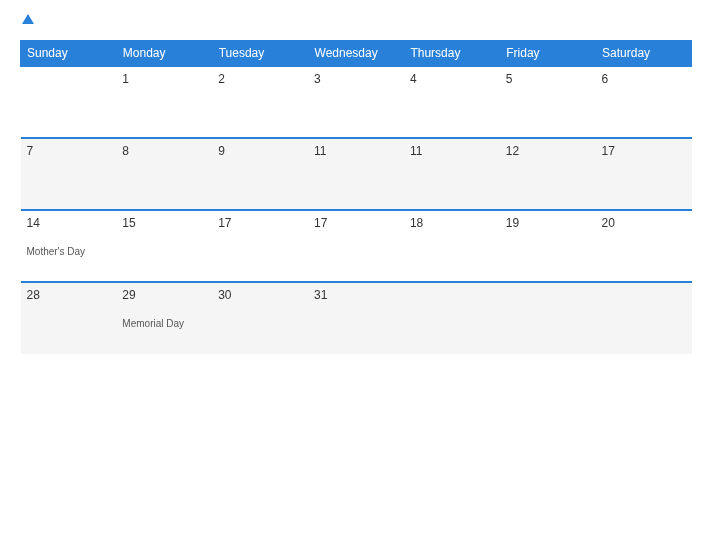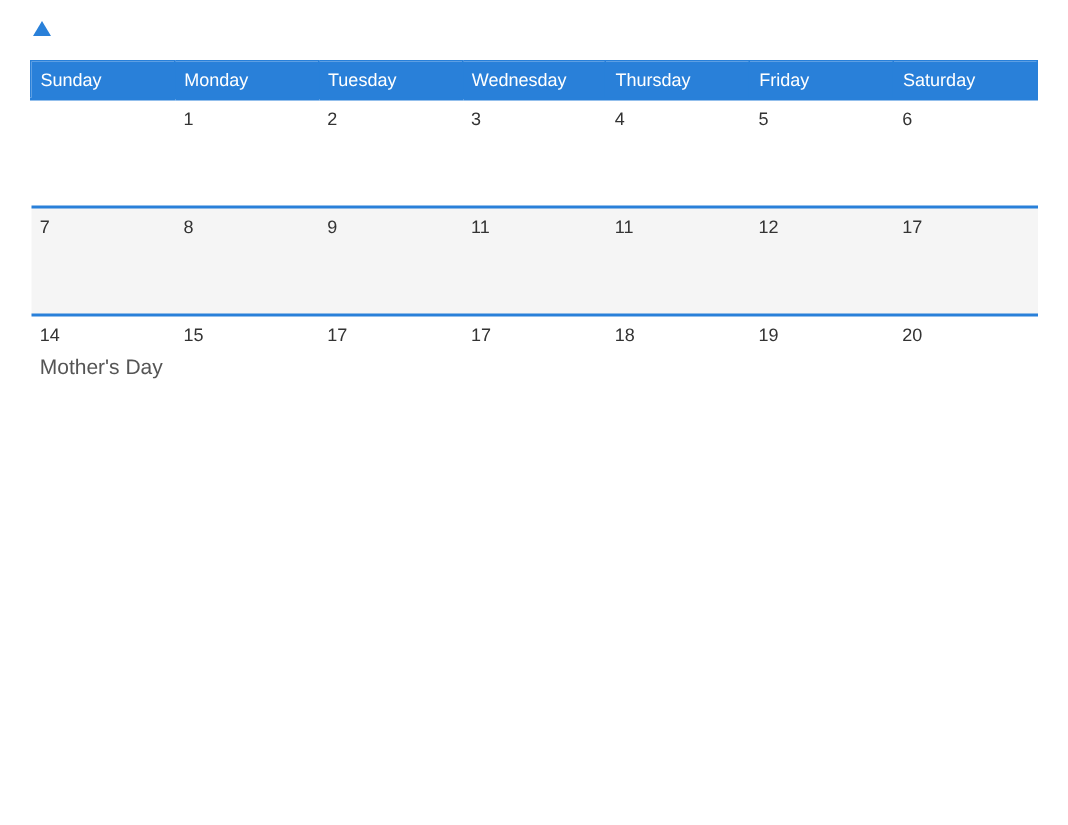--- a/index.html
+++ b/index.html
@@ -96,24 +96,24 @@
     }
     .calendar-table tbody tr:nth-child(even) td {
       background: #f5f5f5;
     }
     .day-number {
       font-size: 12px;
       color: #333;
       display: block;
     }
     .holiday-label {
-      font-size: 14px;
+      font-size: 10px;
       color: #555;
       display: block;
-      margin-top: 6px;
+      margin-top: 16px;
     }
   </style>
 </head>
 <body>
 
 <div class="calendar-container">
   <div class="header">
     <div class="logo">
       <div class="logo-line1">
         <span class="logo-general"></span>
@@ -201,15 +201,33 @@
           <td>
             <span class="day-number">18</span>
           </td>
           <td>
             <span class="day-number">19</span>
           </td>
           <td>
             <span class="day-number">20</span>
           </td>
         </tr>
+        <tr>
+          <td>
+            <span class="day-number">28</span>
+          </td>
+          <td>
+            <span class="day-number">29</span>
+            <span class="holiday-label">Memorial Day</span>
+          </td>
+          <td>
+            <span class="day-number">30</span>
+          </td>
+          <td>
+            <span class="day-number">31</span>
+          </td>
+          <td></td>
+          <td></td>
+          <td></td>
+        </tr>
       </tbody>
   </table>
 </div>
 
 </body></html>

